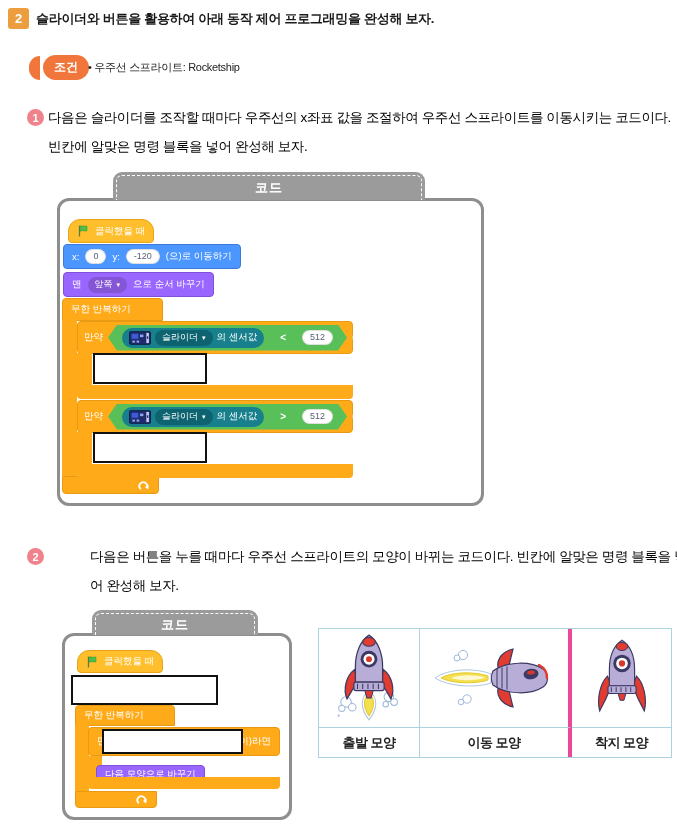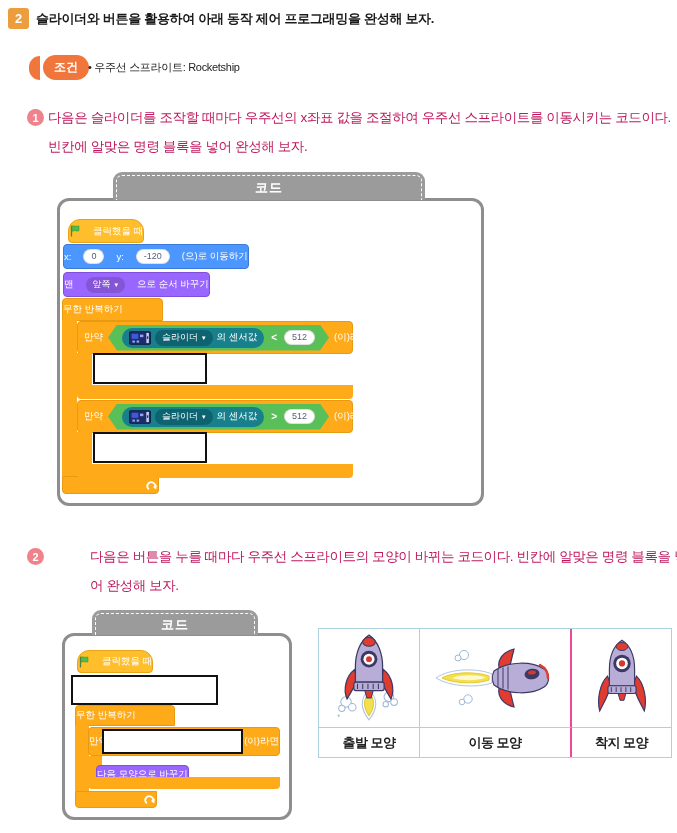--- a/index.html
+++ b/index.html
@@ -13,64 +13,64 @@
 
   
   .cond-crescent { position:absolute; left:29px; top:56px; width:11px; height:24px; background:#F0763B; border-radius:12px 0 0 12px; }
   .cond-pill { position:absolute; left:43px; top:55px; height:25px; padding:0 11px; background:#F0763B; border-radius:13px;
     color:#fff; font-weight:bold; font-size:12px; display:flex; align-items:center; }
   .cond-text { position:absolute; left:88px; top:60px; font-size:11px; color:#222; letter-spacing:-0.3px; }
 
   
   .sec-circle { position:absolute; width:17px; height:17px; border-radius:50%; background:#F0828C; color:#fff;
     font-size:11px; font-weight:bold; display:flex; align-items:center; justify-content:center; }
-  .sec-text { position:absolute; font-size:13.5px; line-height:28.5px; color:#be185d; letter-spacing:-0.4px; }
+  .sec-text { position:absolute; font-size:13.5px; line-height:28.5px; color:#000000; letter-spacing:-0.4px; }
   #sec1-circle { left:27px; top:109px; }
   #sec1-text { left:48px; top:104px; width:624px; }
   #sec2-circle { left:27px; top:548px; }
   #sec2-text { left:48px; top:543px; width:600px;margin-left:42px; }
 
   
   .code-tab { position:absolute; background:#9B9B9B; border-radius:9px 9px 0 0; z-index:3; }
   .code-tab .inner { margin:3px 3px 0 3px; height:calc(100% - 3px); border:1px dashed #fff; border-bottom:none;
     border-radius:6px 6px 0 0; display:flex; align-items:center; justify-content:center; color:#fff; font-weight:bold; font-size:13px; letter-spacing:1px;}
   .code-panel { position:absolute; background:#fff; border:3px solid #8E8E8E; border-radius:12px; z-index:1; }
   #tab1 { left:113px; top:172px; width:312px; height:28px; }
   #panel1 { left:57px; top:198px; width:427px; height:308px; }
   #tab2 { left:92px; top:610px; width:166px; height:25px; }
   #panel2 { left:62px; top:633px; width:230px; height:187px; }
 
   
-  .blk { position:absolute; display:inline-flex; align-items:center; gap:12px; color:#fff; font-size:9.5px;
-    padding:0 0; border-radius:4px; white-space:nowrap; z-index:2; }
+  .blk { position:absolute; display:inline-flex; align-items:center; gap:6px; color:#fff; font-size:9.5px;
+    padding:0 8px; border-radius:4px; white-space:nowrap; z-index:2; }
   .hat { border-radius:12px 12px 4px 4px; }
   .events { background:#FFBE2C; border:1px solid #E8A416; }
   .motion { background:#4C97FF; border:1px solid #3B7AD9; }
   .looks  { background:#9966FF; border:1px solid #8050DB; }
   .ctrl   { background:#FFAB19; border:1px solid #E89A12; }
   .cshape { position:absolute; background:#FFAB19; z-index:2; }
   .oval { background:#fff; color:#575e75; border-radius:10px; padding:1px 7px; font-size:9px; line-height:1.25; border:1px solid rgba(0,0,0,.12); }
   .dd { border-radius:10px; padding:1.5px 7px; display:inline-flex; align-items:center; gap:4px; font-size:9px; color:#fff; }
   .dd-looks { background:#8456D6; }
   .dd-teal { background:#0D6470; }
   .dd-arrow { font-size:7px; line-height:1; }
-  .hex { background:#59C059; display:inline-flex; align-items:center; gap:7px; padding:3px 14px;
+  .hex { background:#59C059; display:inline-flex; align-items:center; gap:16px; padding:3px 14px;
     clip-path:polygon(9px 0, calc(100% - 9px) 0, 100% 50%, calc(100% - 9px) 100%, 9px 100%, 0 50%); }
   .teal-rep { background:#17808C; border-radius:11px; display:inline-flex; align-items:center; gap:4px; padding:2px 7px; }
   .op { font-weight:bold; font-size:10px; }
   .blank { position:absolute; background:#fff; border:2px solid #111; z-index:6; }
   .loop-arrow-wrap { margin-left:auto; display:flex; align-items:center; }
 
   
   .ctable { position:absolute; left:318px; top:628px; width:354px; height:130px;
     display:grid; grid-template-columns:100px 153px 99px; grid-template-rows:99px 29px;
     border:1px solid #ACD2DE; background:#fff; }
   .ctable .cell { display:flex; align-items:center; justify-content:center; }
   .ctable .cimg { border-bottom:1px solid #ACD2DE; }
-  .ctable .c2 { border-left:1px solid #ACD2DE; border-right:2px solid #ec4899; }
+  .ctable .c2 { border-left:1px solid #ACD2DE; border-right:4px solid #ec4899; }
   .ctable .clabel { font-size:13px; font-weight:bold; color:#222; letter-spacing:-0.5px; }
 </style>
 </head>
 <body>
 
 <div class="page">
 
   <div class="num-badge">2</div>
   <div class="title">슬라이더와 버튼을 활용하여 아래 동작 제어 프로그래밍을 완성해 보자.</div>
 

